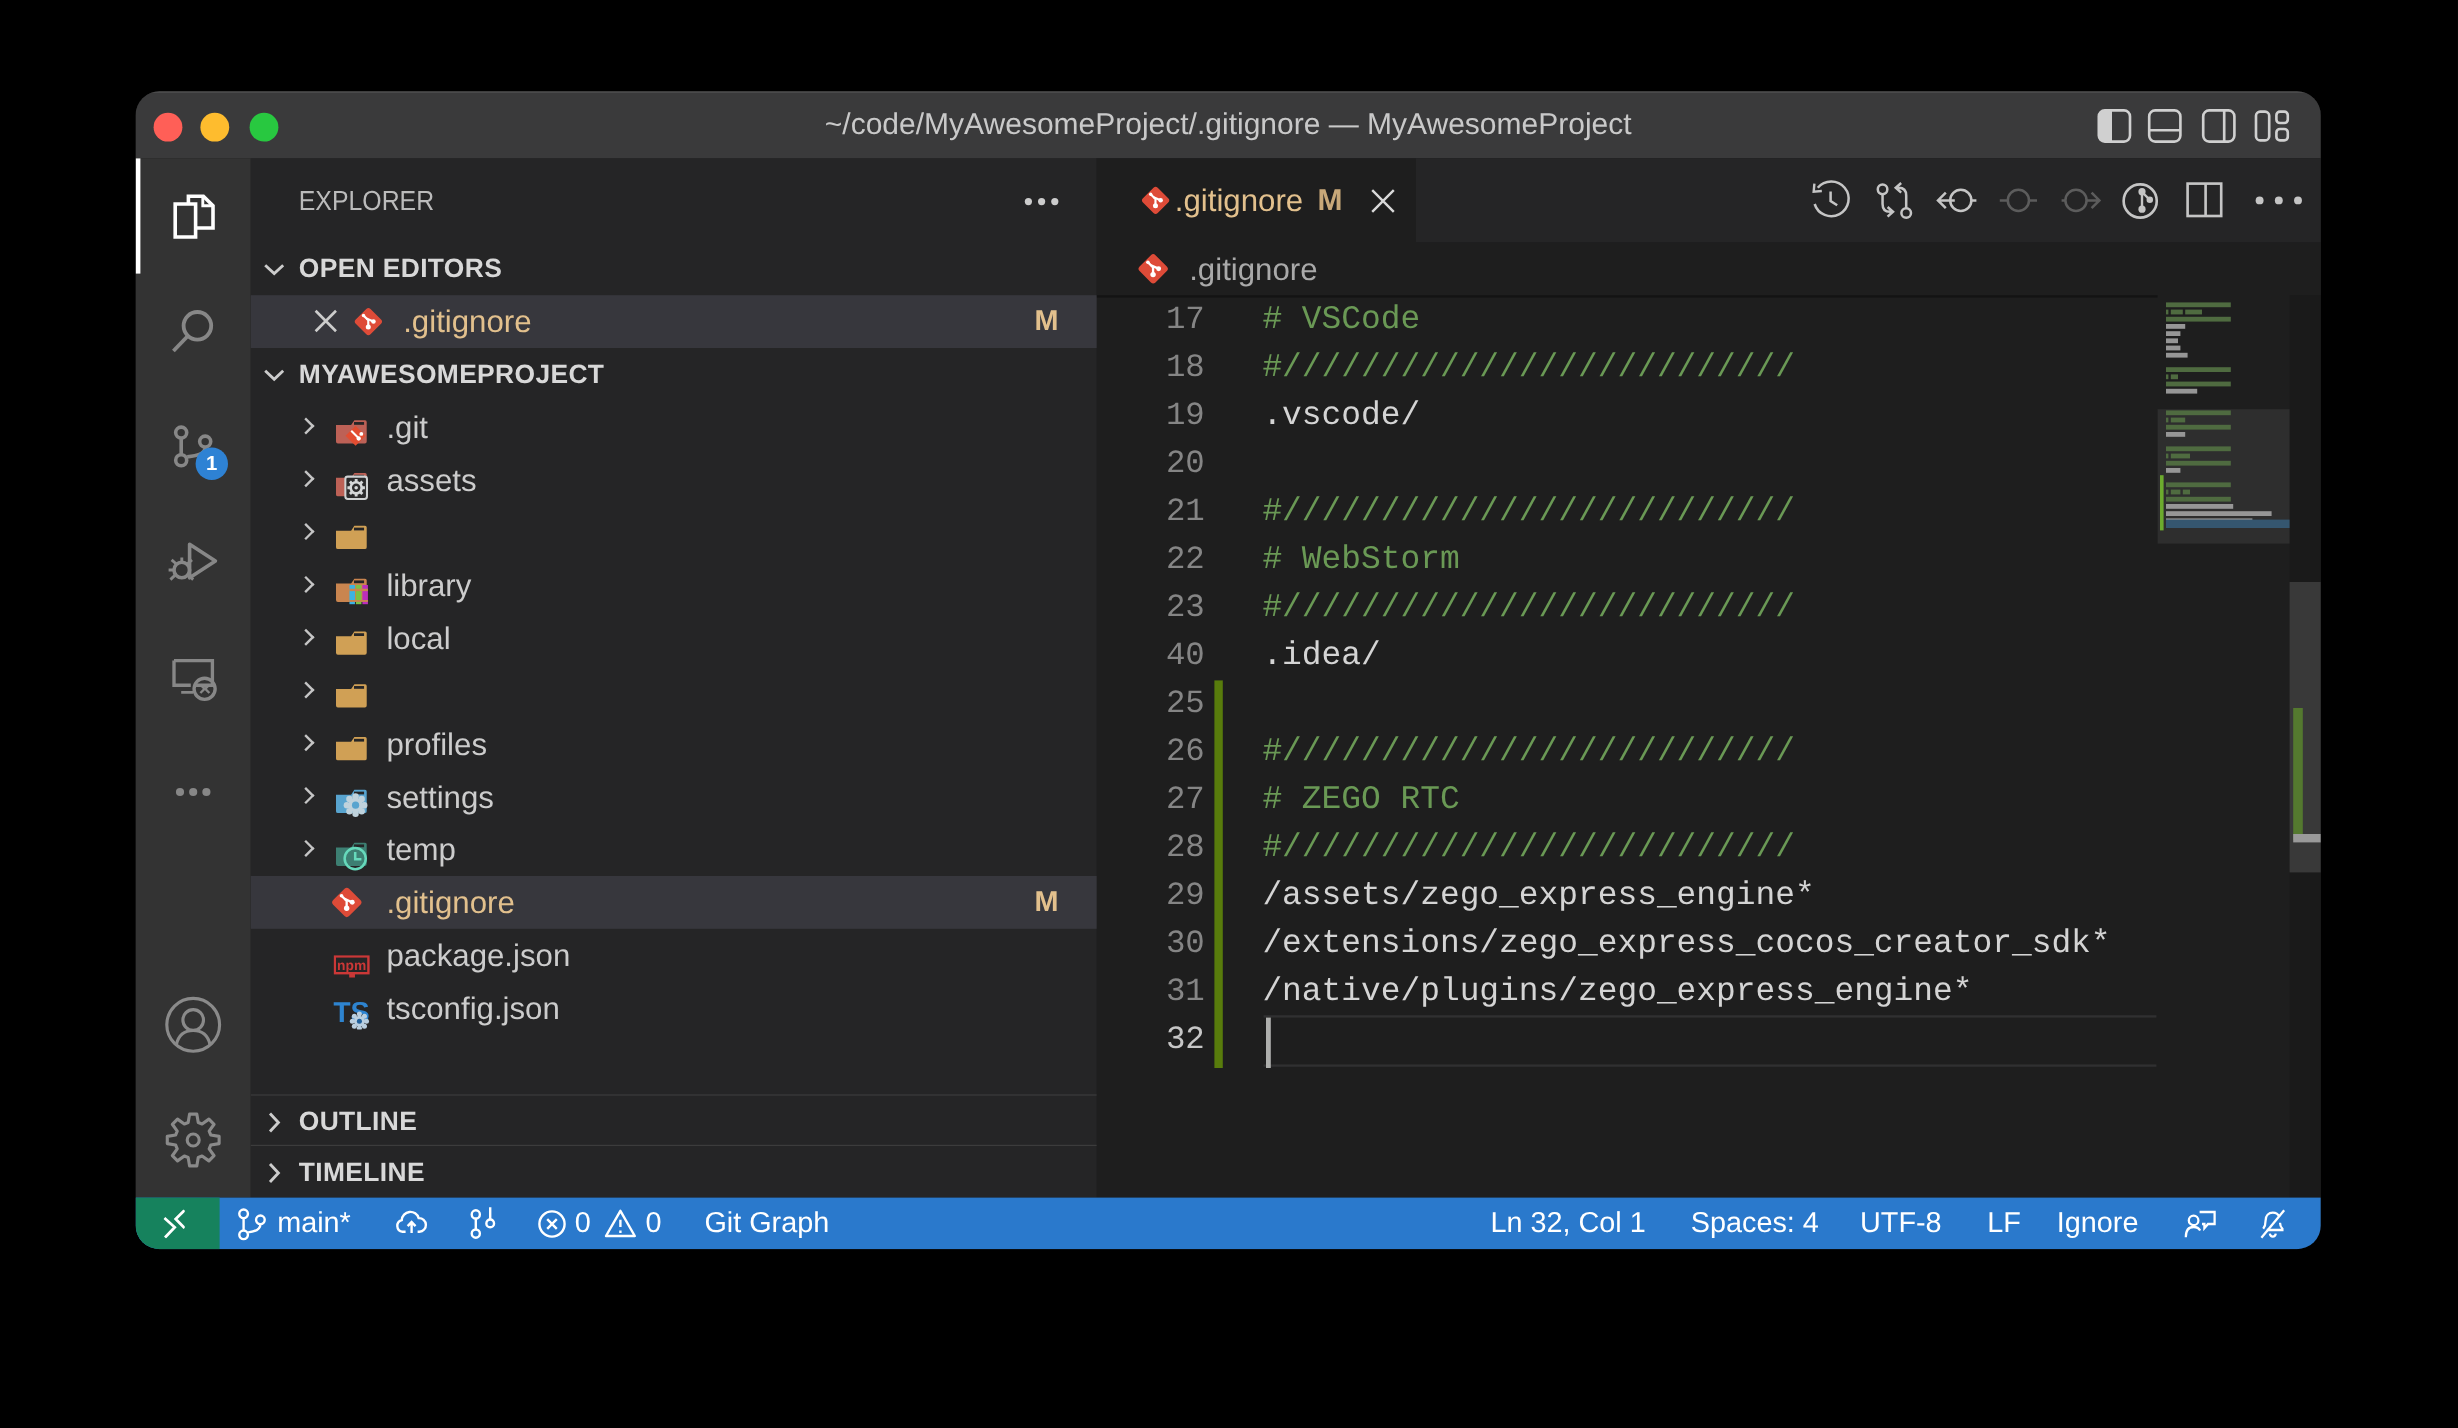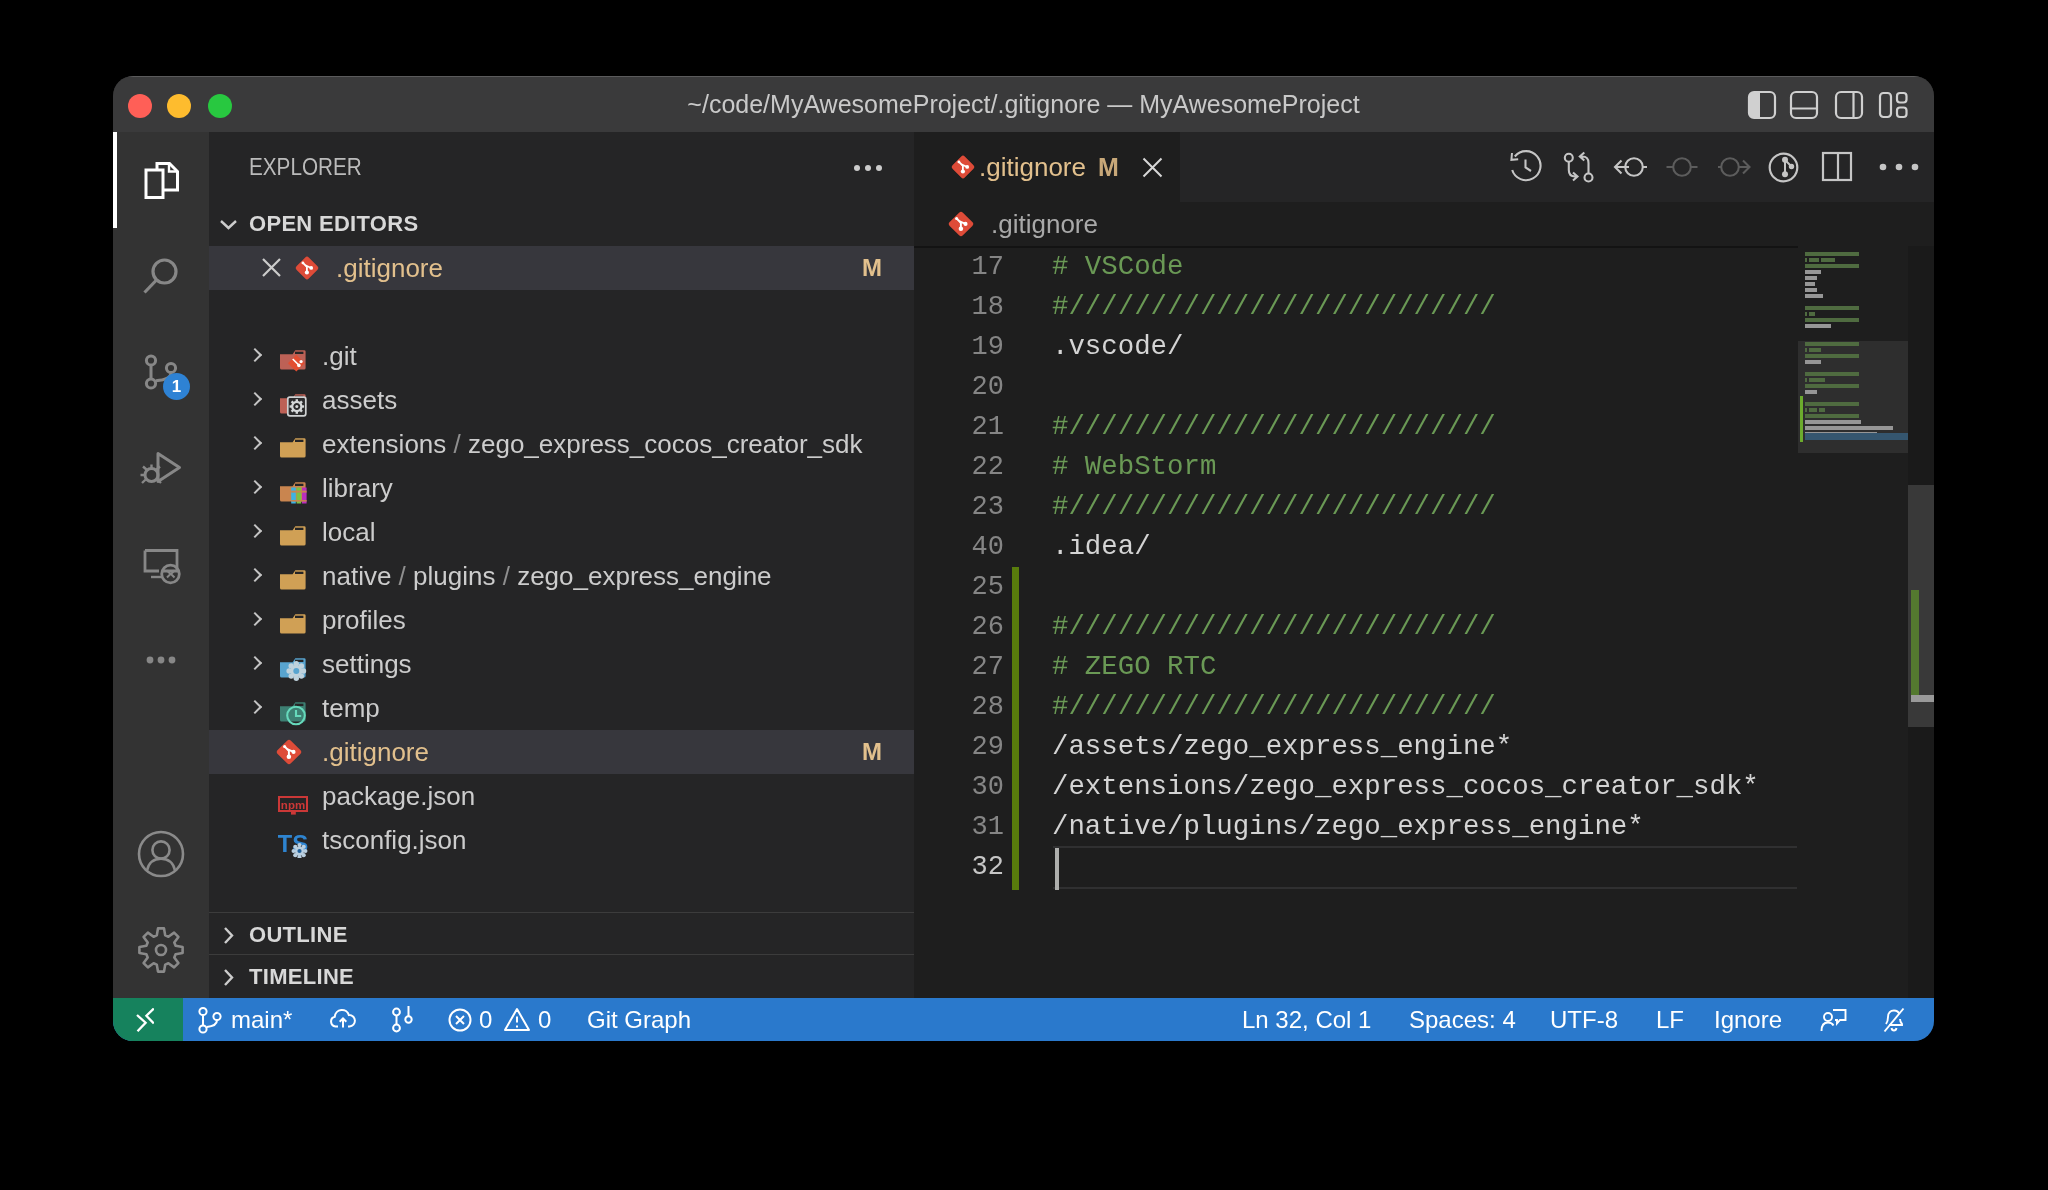--- a/index.html
+++ b/index.html
@@ -174,20 +174,26 @@
     <div class="row sel" style="top:114px;">
       <svg class="abs" style="left:52px; top:11px;" width="21" height="21" viewBox="0 0 21 21">
           <path d="M2 2 L19 19 M19 2 L2 19" stroke="#cccccc" stroke-width="2.2"></path>
         </svg>
       <svg class="abs" style="left:85px; top:9px;" width="26" height="26" viewBox="0 0 26 26">
           <use href="#gitd"></use>
         </svg>
       <span class="modname" style="position:absolute; left:127px;">.gitignore</span>
         <span class="mbadge">M</span>
     </div>
+    <div class="row sechead" style="top:158px;">
+        <svg class="abs" style="left:10px; top:13px;" width="19" height="19" viewBox="0 0 19 19">
+          <path d="M2 6 L9.5 13 L17 6" fill="none" stroke="#cccccc" stroke-width="2.4"></path>
+        </svg>
+        <span style="position:absolute; left:40px;">MYAWESOMEPROJECT</span>
+      </div>
     <div id="tree">
       <div class="row" style="top:202px;">
           <span class="chev"></span>
           <span class="fico"><svg width="30" height="28" viewBox="0 0 30 28">
         <use href="#foldp" fill="#bd6156"></use>
               <rect x="17" y="4.7" width="8.4" height="2.3" fill="#252526"></rect>
         <g transform="translate(18.3,16.2)">
                 <rect x="-5.9" y="-5.9" width="11.8" height="11.8" transform="rotate(45)" fill="#e24d31"></rect>
         <line x1="-3.6" y1="-4.2" x2="2.4" y2="1.8" stroke="#fff" stroke-width="1.7"></line>
         <circle cx="2.6" cy="2.2" r="1.8" fill="#fff"></circle>
@@ -218,21 +224,20 @@
         </g>
             </svg></span>
           <span class="lbl">assets</span>
         </div>
       <div class="row" style="top:290px;">
           <span class="chev"></span>
           <span class="fico"><svg width="30" height="28" viewBox="0 0 30 28">
         <use href="#foldp" fill="#d0a055"></use>
               <rect x="17" y="4.7" width="8.4" height="2.3" fill="#252526"></rect>
             </svg></span>
-          <span class="lbl">extensions<span class="dim"> / </span>zego_express_cocos_creator_sdk</span>
         </div>
       <div class="row" style="top:334px;">
           <span class="chev"></span>
           <span class="fico"><svg width="30" height="28" viewBox="0 0 30 28">
         <use href="#foldp" fill="#c9854f"></use>
               <rect x="17" y="4.7" width="8.4" height="2.3" fill="#252526"></rect>
         <g>
                 <rect x="13.2" y="8.5" width="4.6" height="16" fill="#3db3e3"></rect>
                 <rect x="18.6" y="8.5" width="4.6" height="16" fill="#7cc144"></rect>
                 <rect x="24" y="8.5" width="4.6" height="16" fill="#bb2fbb"></rect>
@@ -249,21 +254,20 @@
               <rect x="17" y="4.7" width="8.4" height="2.3" fill="#252526"></rect>
             </svg></span>
           <span class="lbl">local</span>
         </div>
       <div class="row" style="top:422px;">
           <span class="chev"></span>
           <span class="fico"><svg width="30" height="28" viewBox="0 0 30 28">
         <use href="#foldp" fill="#d0a055"></use>
               <rect x="17" y="4.7" width="8.4" height="2.3" fill="#252526"></rect>
             </svg></span>
-          <span class="lbl">native<span class="dim"> / </span>plugins<span class="dim"> / </span>zego_express_engine</span>
         </div>
       <div class="row" style="top:466px;">
           <span class="chev"></span>
           <span class="fico"><svg width="30" height="28" viewBox="0 0 30 28">
         <use href="#foldp" fill="#d0a055"></use>
               <rect x="17" y="4.7" width="8.4" height="2.3" fill="#252526"></rect>
             </svg></span>
           <span class="lbl">profiles</span>
         </div>
       <div class="row" style="top:510px;">

